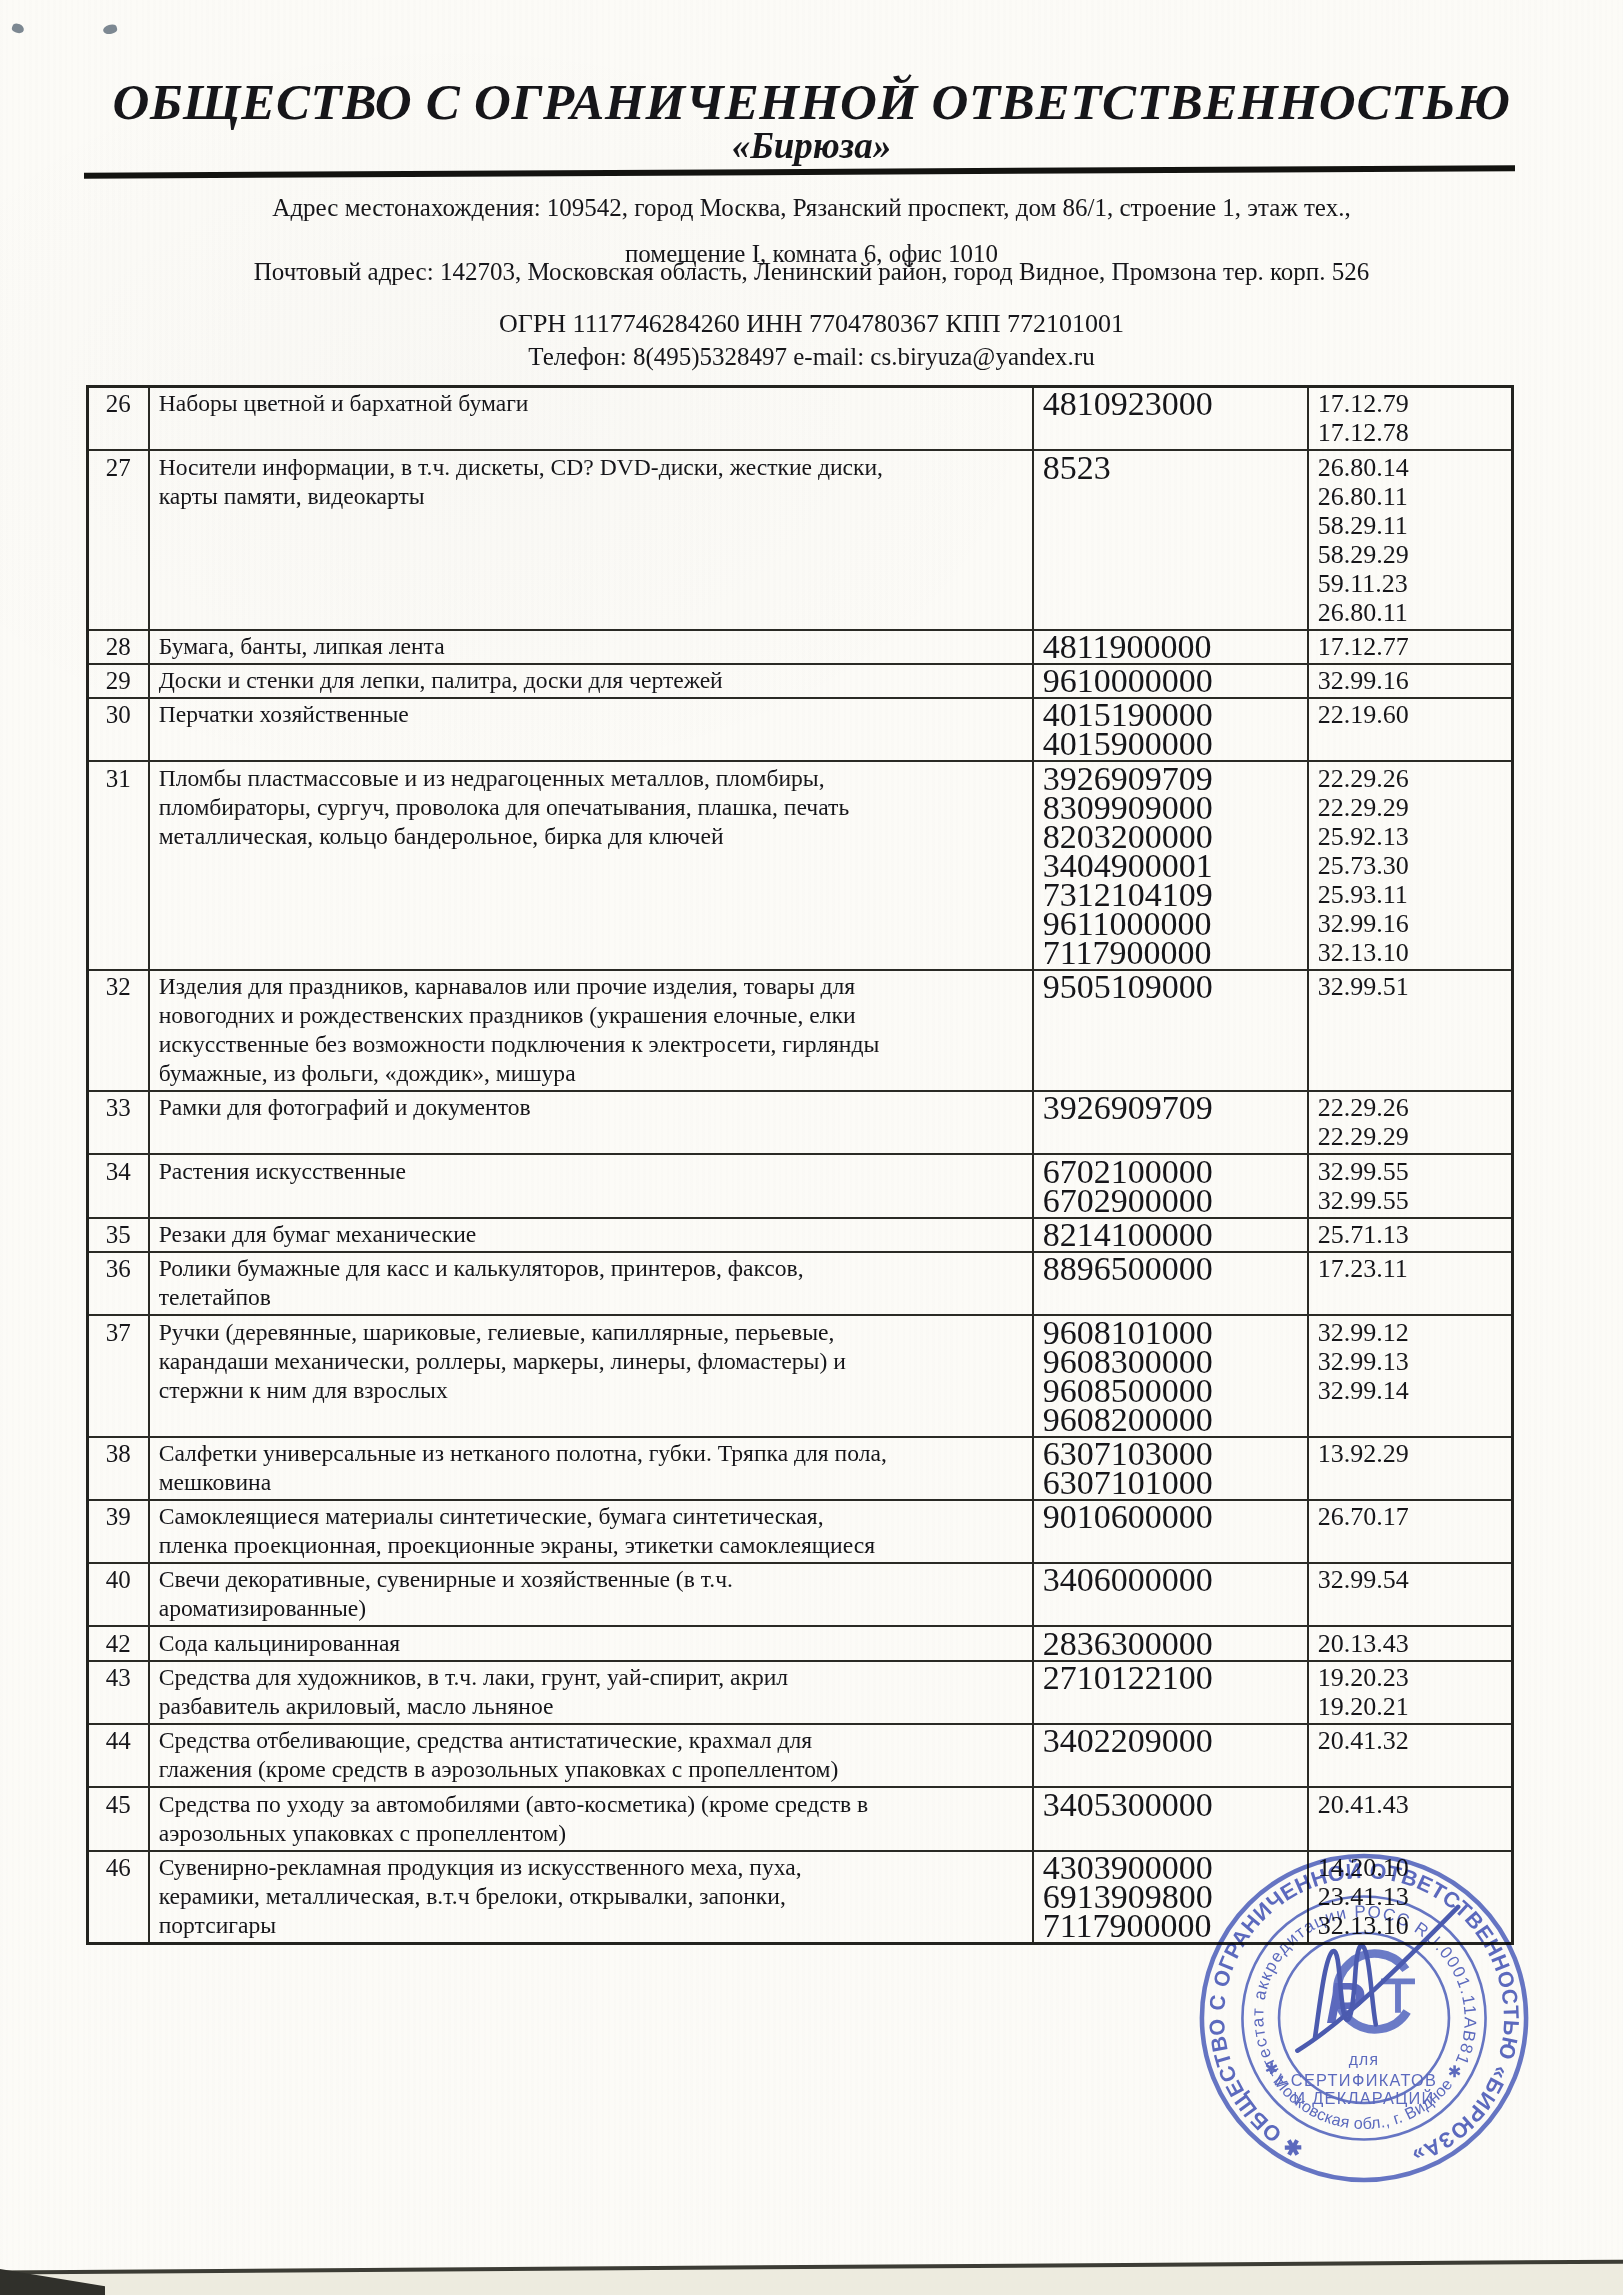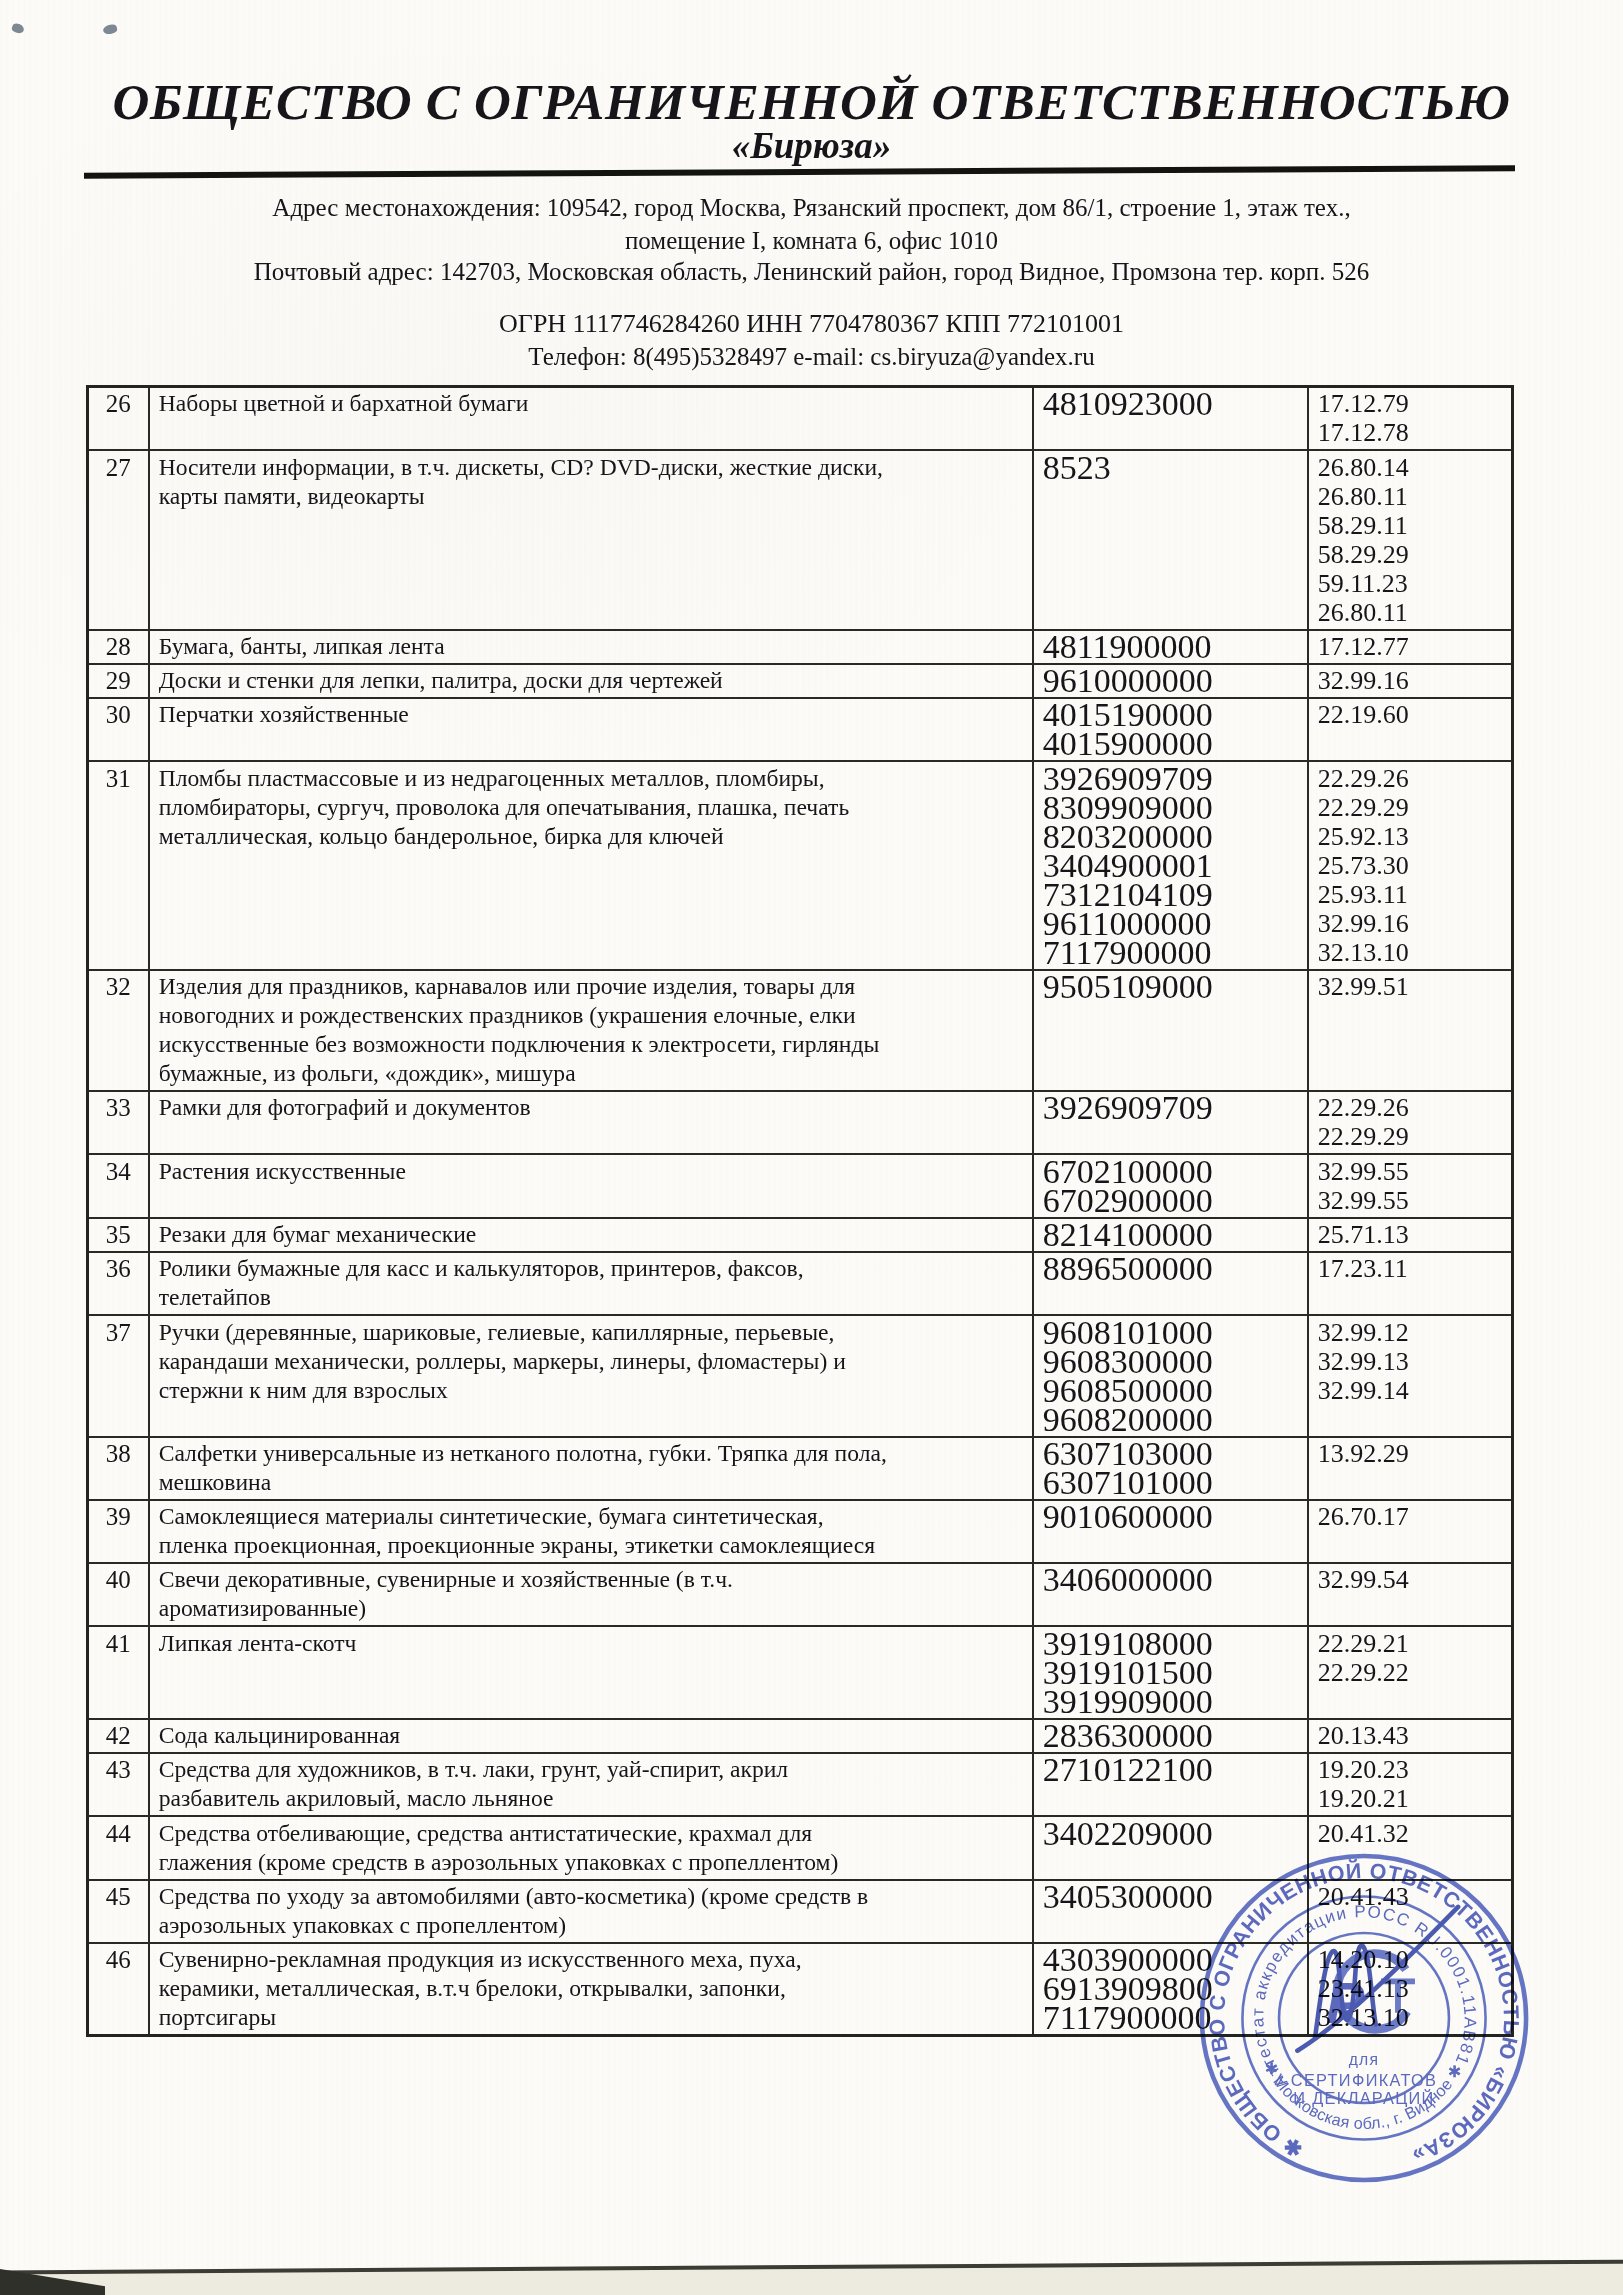--- a/index.html
+++ b/index.html
@@ -13,21 +13,21 @@
     content:"";position:absolute;inset:0;pointer-events:none;
     background:
       radial-gradient(916px 589px at 28% 18%, rgba(60,60,70,0.015), transparent 70%),
       repeating-linear-gradient(90deg, rgba(40,40,50,0.008) 0 2.6px, transparent 2.6px 5.9px);
   }
   .hline{position:absolute;left:0;right:0;text-align:center;white-space:nowrap;}
   .t1{top:73px;font-size:51px;font-weight:bold;font-style:italic;letter-spacing:0.7px;}
   .t2{top:124px;font-size:37px;font-weight:bold;font-style:italic;}
   .rule{position:absolute;left:84px;width:1431px;height:5.9px;top:169px;background:#131310;transform:rotate(-0.3deg);}
   .a{font-size:25px;}
-  .a1{top:194px}.a2{top:227px}.a3{top:258px}
+  .a1{top:194px}.a2{top:240px}.a3{top:258px}
   .og{top:309px;font-size:26px;}
   .ph{top:343px;font-size:25px;}
 
   table.codes{
     position:absolute;left:86px;top:385px;width:1425px;
     border-collapse:collapse;table-layout:fixed;
     border:3.3px solid #23231f;
   }
   table.codes td{
     border:2px solid #2a2a25;border-top-width:2.6px;border-bottom-width:2.6px;
@@ -168,26 +168,20 @@
           <td class="c-num">39</td>
           <td class="c-desc">Самоклеящиеся материалы синтетические, бумага синтетическая,<br>пленка проекционная, проекционные экраны, этикетки самоклеящиеся</td>
           <td class="c-code">9010600000</td>
           <td class="c-class">26.70.17</td>
         </tr>
         <tr>
           <td class="c-num">40</td>
           <td class="c-desc">Свечи декоративные, сувенирные и хозяйственные (в т.ч.<br>ароматизированные)</td>
           <td class="c-code">3406000000</td>
           <td class="c-class">32.99.54</td>
-        </tr>
-        <tr>
-          <td class="c-num">41</td>
-          <td class="c-desc">Липкая лента-скотч</td>
-          <td class="c-code">3919108000<br>3919101500<br>3919909000</td>
-          <td class="c-class">22.29.21<br>22.29.22</td>
         </tr>
         <tr>
           <td class="c-num">42</td>
           <td class="c-desc">Сода кальцинированная</td>
           <td class="c-code">2836300000</td>
           <td class="c-class">20.13.43</td>
         </tr>
         <tr>
           <td class="c-num">43</td>
           <td class="c-desc">Средства для художников, в т.ч. лаки, грунт, уай-спирит, акрил<br>разбавитель акриловый, масло льняное</td>

